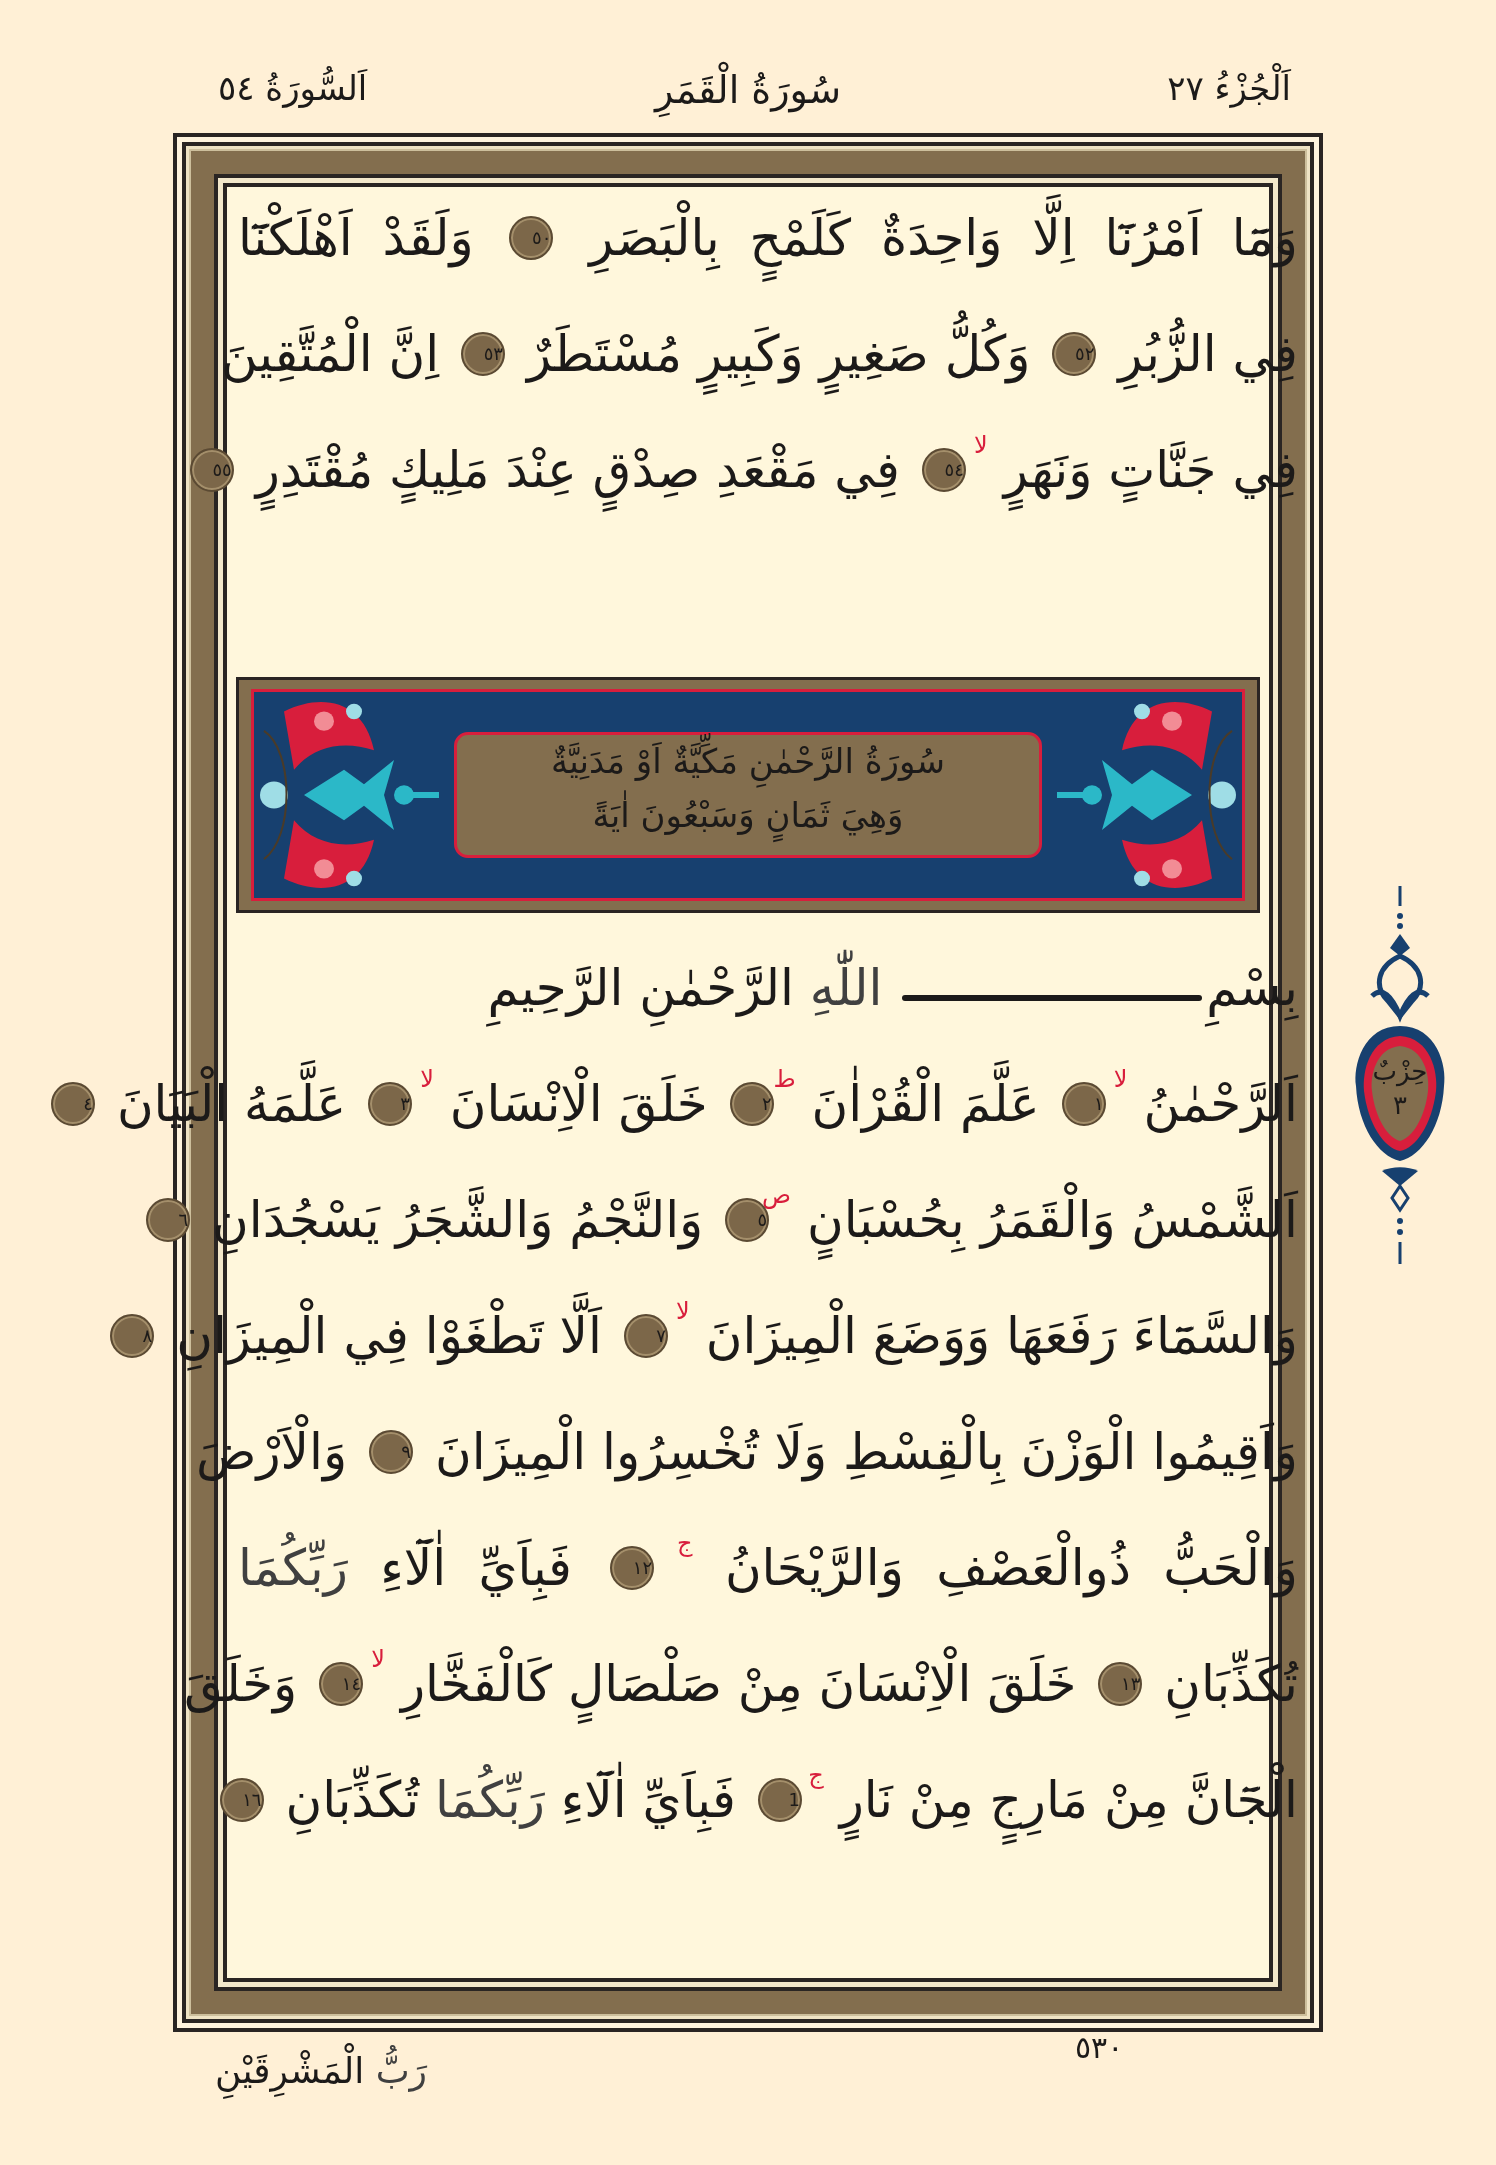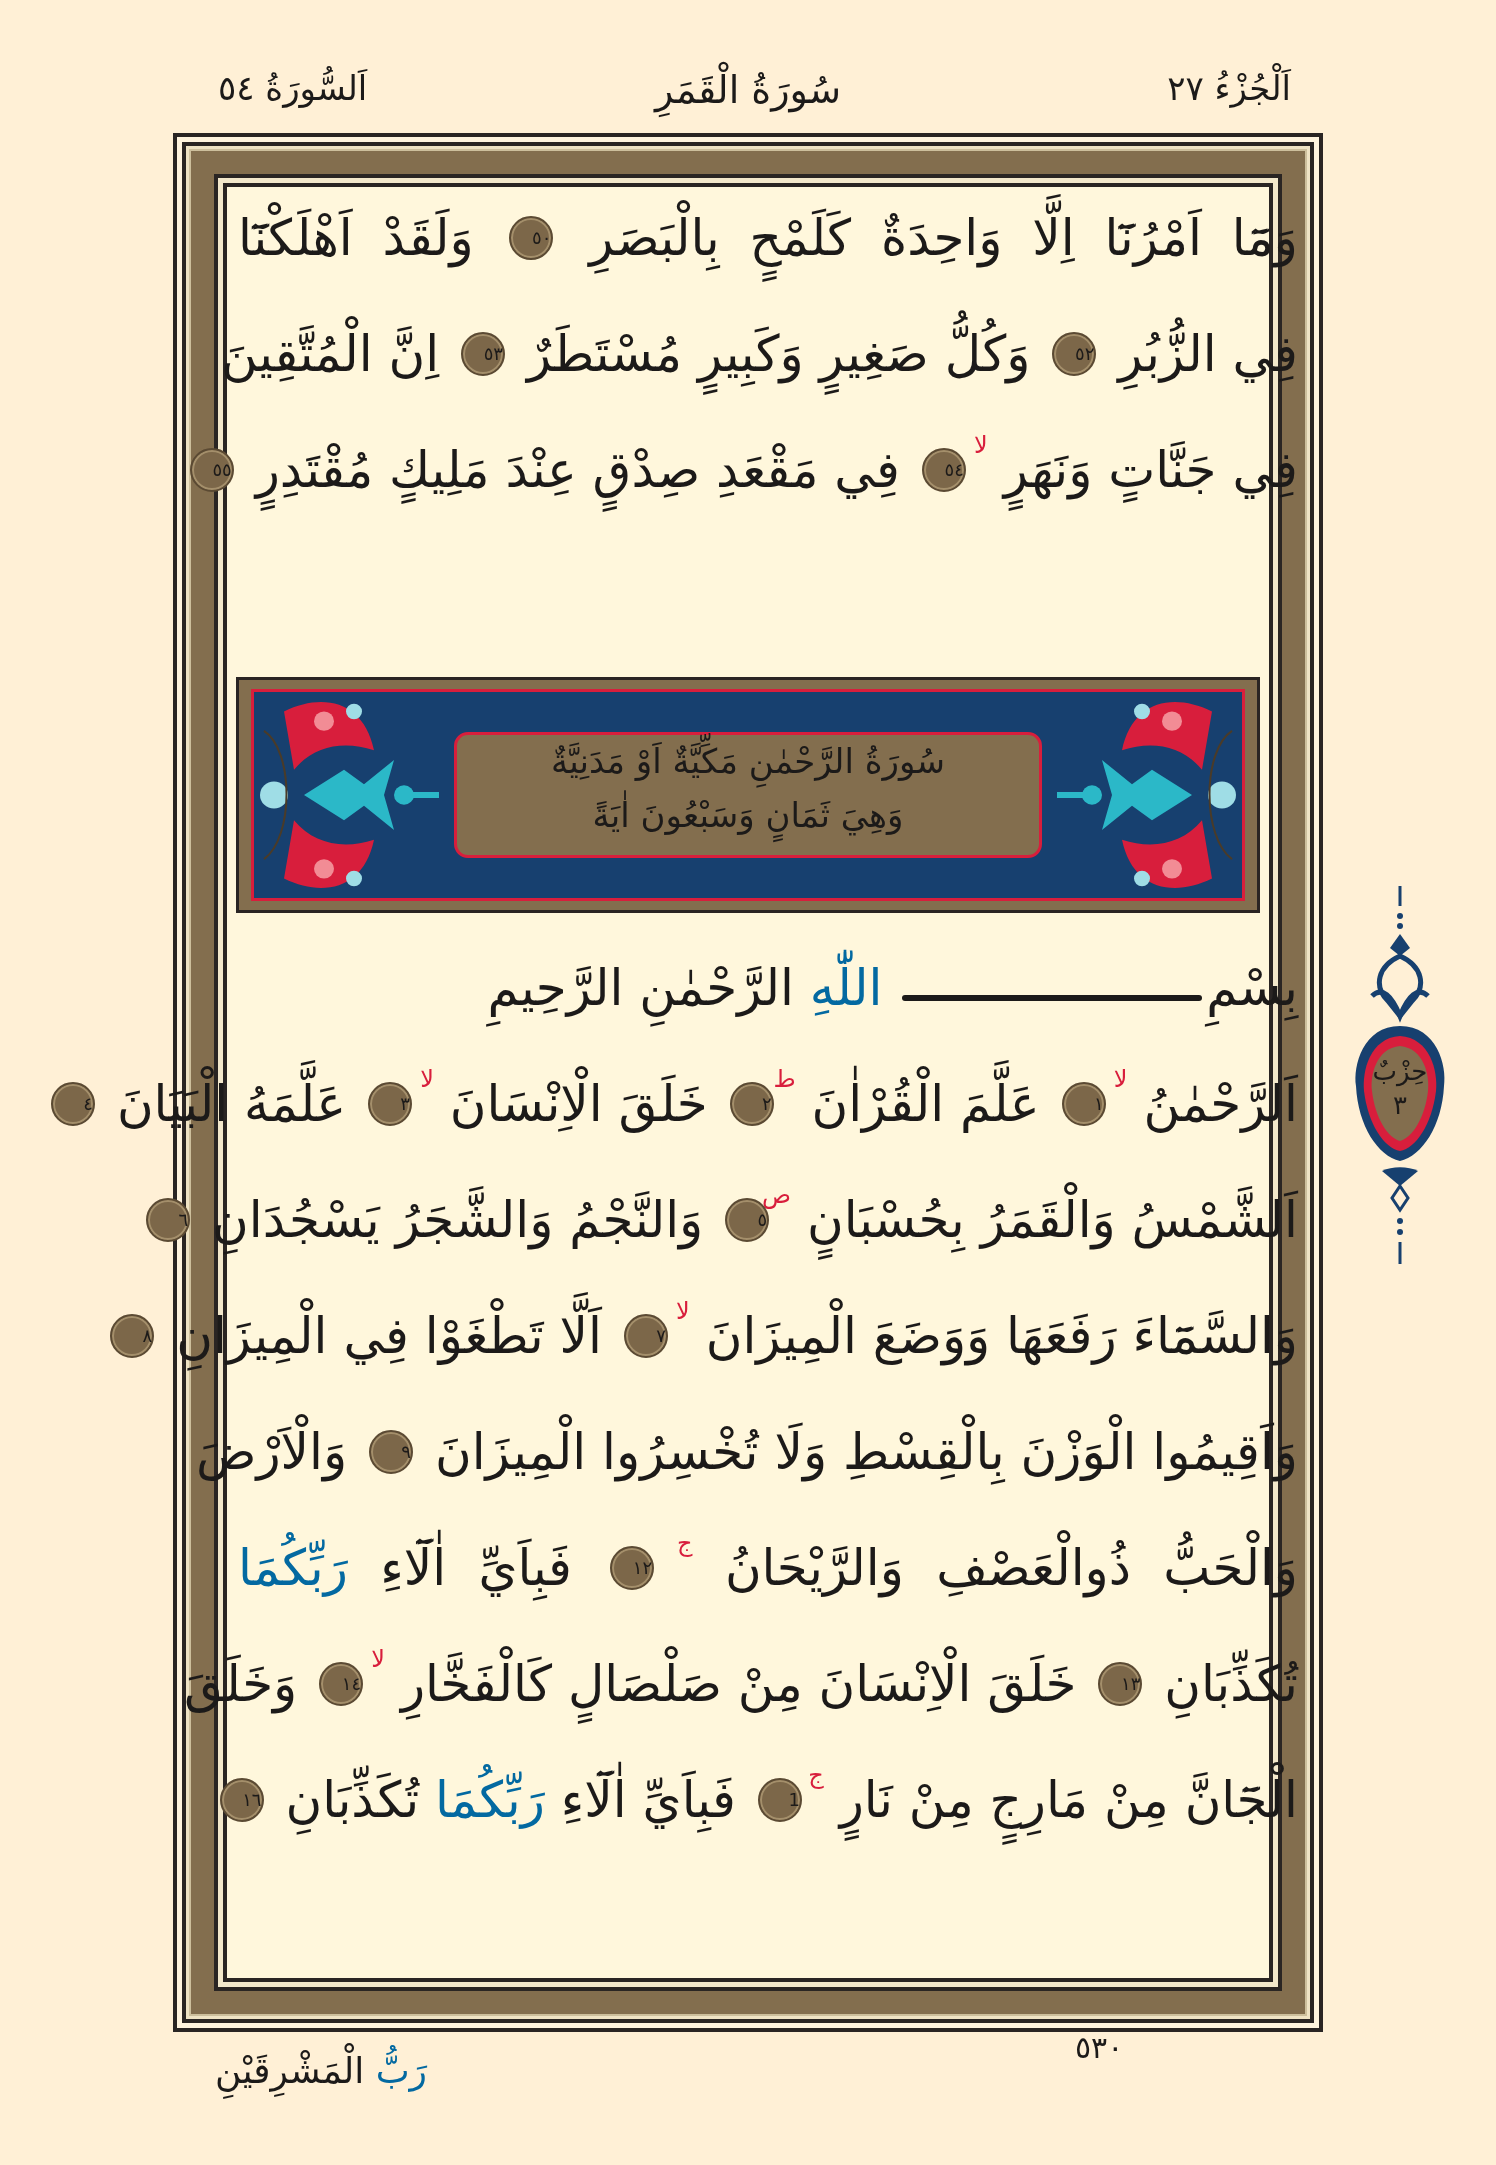--- a/index.html
+++ b/index.html
@@ -47,21 +47,21 @@
   .content {
     position:absolute; left:218px; top:180px; width:1060px;margin-left:20px;
   }
   .line {
     position:relative; height:116px; width:1060px;
     direction:rtl; text-align:justify; text-align-last:justify;
     font-family:"DejaVu Sans", sans-serif; font-size:50px; line-height:116px;
     white-space:nowrap; overflow:visible;
   }
   .line .seg { display:inline; }
-  .red { color:#0369a1; }
+  .red { color:#404040; }
   .marker {
     display:inline-block; width:44px; height:44px; border-radius:50%;
     background:#7c6749; border:2px solid #5b4a33; box-sizing:border-box;
     vertical-align:middle; color:#1c1a19; font-size:18px; line-height:40px;
     text-align:center; margin:0 6px; position:relative; top:-4px;
     box-shadow:0 0 0 2px #a48f6b inset;
   }
   .stop {
     position:relative; color:#d81e3c; font-size:24px;
     display:inline-block; width:0; top:-34px; overflow:visible;

